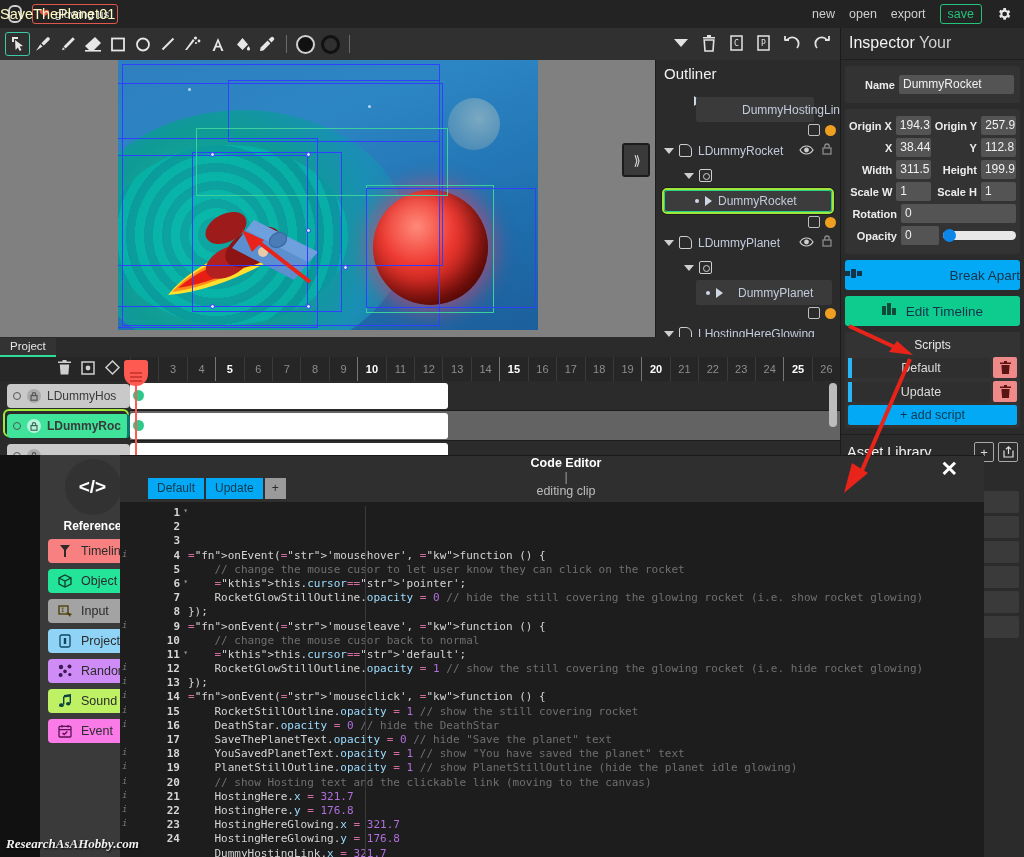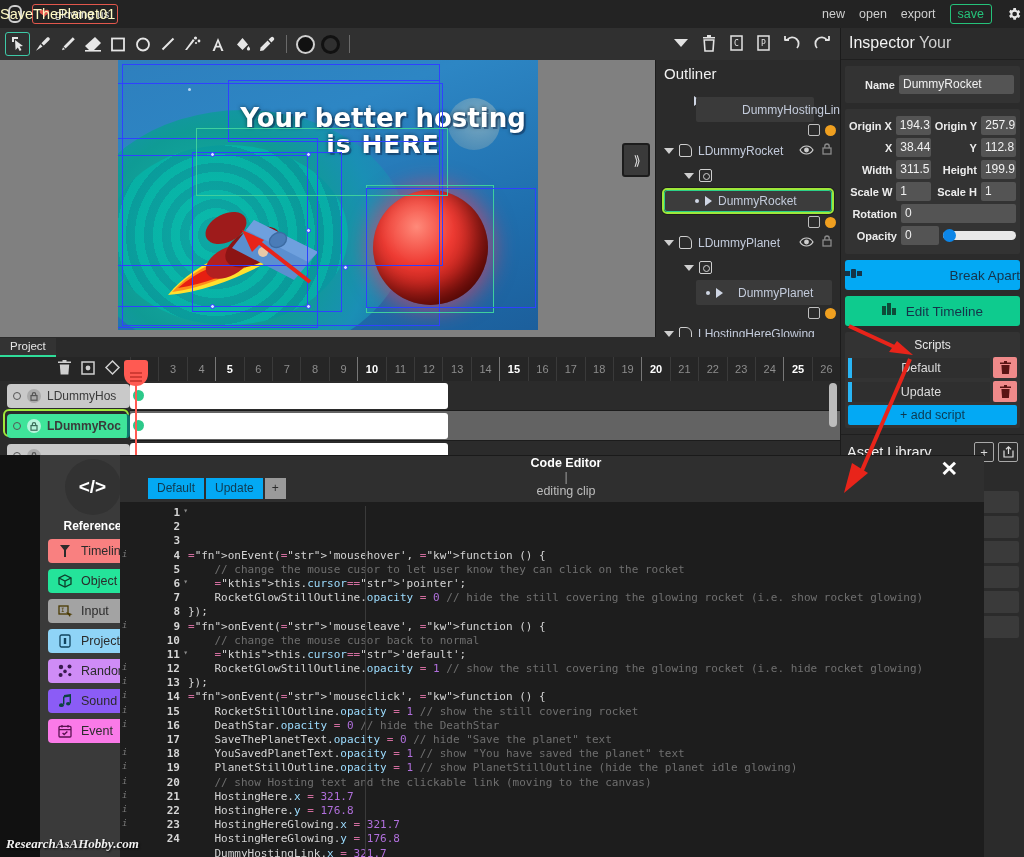--- a/index.html
+++ b/index.html
@@ -13,21 +13,21 @@
   .app{ position:absolute; inset:0; background:#2b2b2b; }
 
   
   .topbar{ position:absolute; left:0; top:0; width:1024px; height:28px; background:#232323;
            display:flex; align-items:center; }
   .tb-logo{ width:14px; height:18px; margin-left:8px; border:2px solid #cfcfcf; border-radius:6px;}
   .support{ margin-left:10px; border:1px solid #e2574c; border-radius:3px; padding:2px 8px 3px 6px;
             display:flex; align-items:center; gap:5px; color:#e0e0e0; font-size:11.5px;}
   .heart{ color:#e2574c; font-size:13px; line-height:1; }
   .proj-title{ position:absolute; left:0; right:0; text-align:left; font-size:14.5px; color:#fef9c3; pointer-events:none;}
-  .tb-right{ margin-left:auto; display:flex; align-items:center; gap:14px; padding-right:2px; }
+  .tb-right{ margin-left:auto; display:flex; align-items:center; gap:14px; padding-right:12px; }
   .tb-right .lnk{ color:#cfcfcf; font-size:12.5px; }
   .savebtn{ border:1px solid #25c27a; color:#25c27a; border-radius:3px; padding:2px 7px; font-size:12.5px;}
   .gear{ width:16px; height:16px; position:relative; display:inline-block; }
   .gear svg{ display:block; }
 
   
   .toolbar{ position:absolute; left:0; top:28px; width:840px; height:32px; background:#303030;
             display:flex; align-items:center; gap:0px; padding-left:5px; }
   .tool{ width:25px; height:24px; display:flex; align-items:center; justify-content:center; color:#e6e6e6;}
   .tool.sel{ border:1px solid #3ec9a7; border-radius:3px; }
@@ -350,24 +350,20 @@
           <path d="M20 88 C 38 72, 62 62, 88 55 L 95 62 C 72 74, 46 84, 20 88 Z" fill="#e61f12"></path>
           <ellipse cx="68" cy="28" rx="22" ry="14" transform="rotate(-28 68 28)" fill="#9e1b1b"></ellipse>
           <ellipse cx="70" cy="62" rx="24" ry="14" transform="rotate(-28 70 62)" fill="#b32020"></ellipse>
           <ellipse cx="95" cy="47" rx="30" ry="17" transform="rotate(-28 95 47)" fill="#8c1414"></ellipse>
           <path d="M96 20 L160 52 L136 80 L74 48 Z" fill="#5b8fd0"></path>
           <path d="M96 20 L160 52 L150 62 L88 30 Z" fill="#6ea0de"></path>
           <ellipse cx="120" cy="40" rx="9" ry="7" transform="rotate(-28 120 40)" fill="#4a7cb8" stroke="#3c6ba3" stroke-width="1.4"></ellipse>
           <circle cx="105" cy="52" r="5" fill="#e8c9a8"></circle>
         </svg>
       </div>
-      <div class="headline">
-        <div>Your better hosting</div>
-        <div class="l2">is HERE</div>
-      </div>
 
       <div class="selbox" style="left:4px;top:4px;width:318px;height:262px;"></div>
       <div class="selbox" style="left:-20px;top:23px;width:345px;height:183px;"></div>
       <div class="selbox" style="left:-20px;top:78px;width:220px;height:190px;"></div>
       <div class="selbox" style="left:-5px;top:95px;width:195px;height:152px;"></div>
       <div class="selbox" style="left:74px;top:92px;width:150px;height:160px;"></div>
       <div class="selbox" style="left:110px;top:20px;width:212px;height:62px;"></div>
       <div class="selbox green" style="left:78px;top:68px;width:252px;height:68px;"></div>
       <div class="selbox green" style="left:248px;top:125px;width:128px;height:128px;"></div>
       <div class="selbox" style="left:248px;top:128px;width:170px;height:120px;"></div>
@@ -807,21 +803,21 @@
         <svg width="15" height="14" viewBox="0 0 15 14" fill="#3a1a50">
             <circle cx="3" cy="3" r="2.2"></circle>
             <circle cx="11.5" cy="2.6" r="2"></circle>
             <circle cx="7" cy="7.4" r="1.8"></circle>
             <circle cx="2.6" cy="11" r="2"></circle>
             <circle cx="11.8" cy="10.6" r="1.6"></circle>
           </svg>
       </span>
       <span>Random</span>
     </div>
-    <div class="refbtn" style="background:#8b5cf6">
+    <div class="refbtn" style="background:#bef264">
       <span class="ic">
         <svg width="13" height="14" viewBox="0 0 13 14" fill="#0b4340">
             <path d="M5 1l7-1v2.4L5 3.4z"></path>
             <path d="M4 2.4h1.4v8.2H4z"></path>
             <path d="M10.6 1.6H12v7.6h-1.4z"></path>
             <ellipse cx="2.4" cy="11.2" rx="2.4" ry="1.9"></ellipse>
             <ellipse cx="9.2" cy="9.8" rx="2.2" ry="1.8"></ellipse>
           </svg>
       </span>
       <span>Sound</span>

